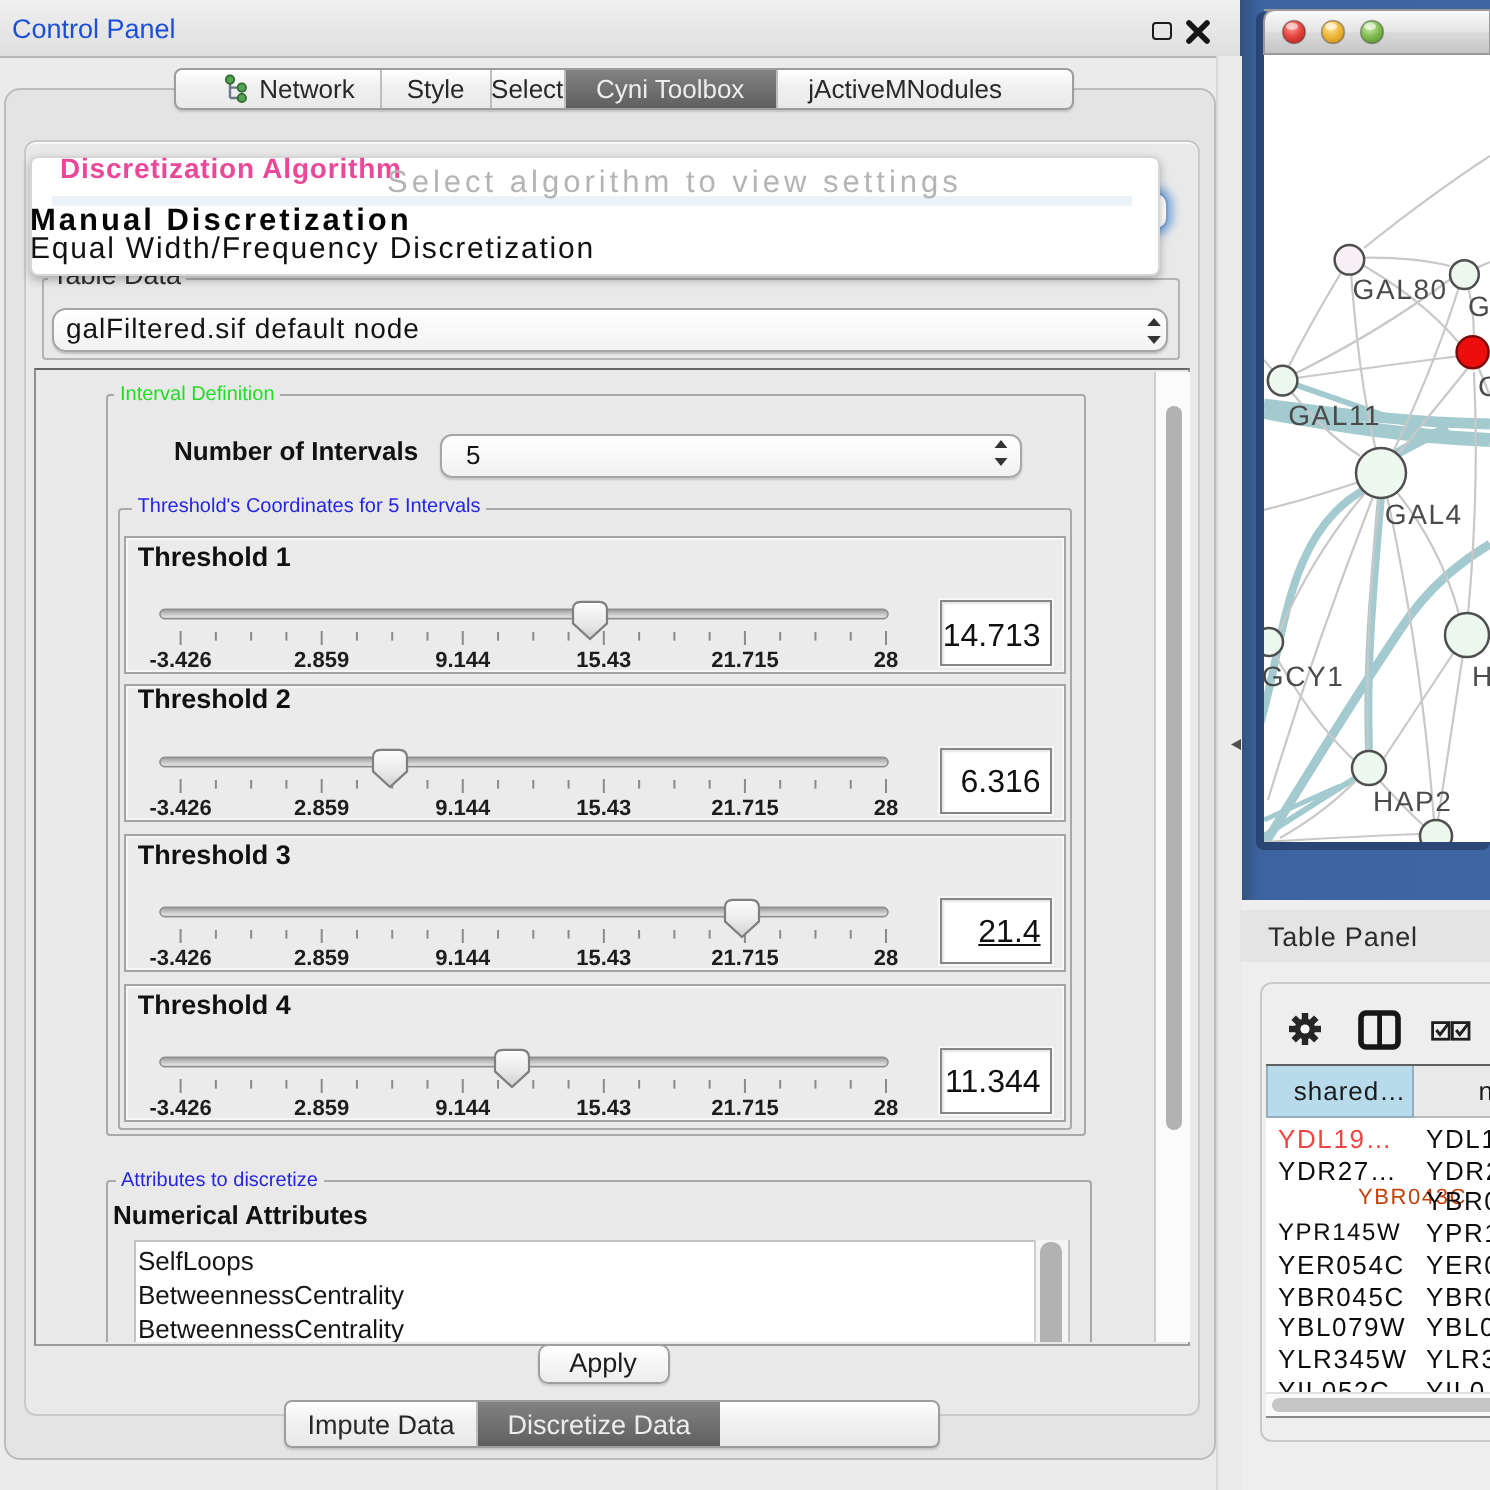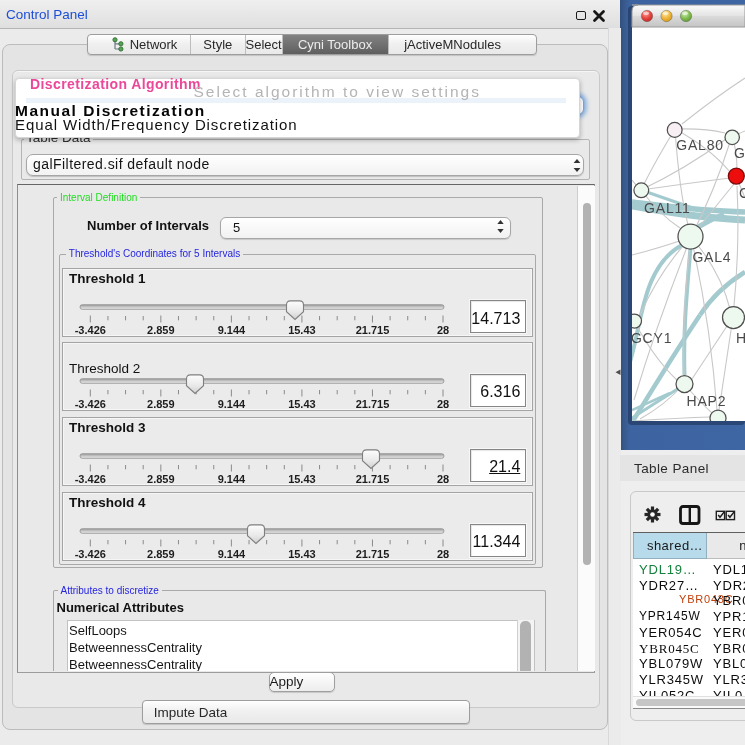--- a/index.html
+++ b/index.html
@@ -39,20 +39,21 @@
         <circle cx="8.9" cy="6.8" r="2.1" fill="#55a455" stroke="#2f6b2f" stroke-width="0.9"></circle>
         <circle cx="8.9" cy="12" r="2.1" fill="#55a455" stroke="#2f6b2f" stroke-width="0.9"></circle>
       </svg>Network</div>
     <div class="s" style="width:53.6px;">Style</div>
     <div class="s" style="width:36px;">Select</div>
     <div class="s dark" style="width:105px;">Cyni Toolbox</div>
     <div class="s" style="width:128px;">jActiveMNodules</div>
   </div>
 <div class="seg" style="left:142px;top:700px;width:326px;height:22px;font-size:13.5px;">
     <div class="s" style="width:95px;">Impute Data</div>
+    <div class="s dark" style="width:121px;">Discretize Data</div>
   </div>
 <div class="abs" style="left:26px;top:96px;width:556px;height:17px;border-radius:6px;background:#fff;border:1px solid #7ca3d4;box-shadow:0 0 4.5px 2.5px rgba(96,152,218,0.75);"></div>
 <div class="group" style="left:21px;top:139px;width:567px;height:39px;border-color:#b4b4b4;"></div>
 <div class="abs" style="left:24px;top:130.3px;font-size:13.5px;color:#2e2e2e;background:#e9e9e9;padding:0 2px;">Table Data</div>
 <div class="abs" style="left:14.5px;top:77.5px;width:563px;height:58px;background:#ffffff;border:1px solid #d6d6d6;border-radius:4px;box-shadow:0 2px 5px rgba(0,0,0,0.28);"></div>
 <div class="abs" style="left:26px;top:98px;width:540px;height:5px;background:rgba(170,198,230,0.22);"></div>
 <div class="abs" style="left:30px;top:76px;font-size:14px;font-weight:bold;color:#ec4899;letter-spacing:0.4px;">Discretization Algorithm</div>
 <div class="abs" style="left:193.5px;top:82.8px;font-size:15.5px;letter-spacing:2.0px;color:#b4b4b4;">Select algorithm to view settings</div>
 <div class="abs" style="left:15px;top:102.3px;font-size:15.5px;letter-spacing:1.5px;font-weight:bold;color:#060606;">Manual Discretization</div>
 <div class="abs" style="left:15px;top:116.3px;font-size:15px;letter-spacing:0.9px;color:#111111;">Equal Width/Frequency Discretization</div>
@@ -117,21 +118,21 @@
       <text x="169.4" y="35.5" font-size="11" font-weight="bold" fill="#1d1d1d" text-anchor="middle" font-family="Liberation Sans, sans-serif">9.144</text>
       <text x="239.9" y="35.5" font-size="11" font-weight="bold" fill="#1d1d1d" text-anchor="middle" font-family="Liberation Sans, sans-serif">15.43</text>
       <text x="310.5" y="35.5" font-size="11" font-weight="bold" fill="#1d1d1d" text-anchor="middle" font-family="Liberation Sans, sans-serif">21.715</text>
       <text x="381.0" y="35.5" font-size="11" font-weight="bold" fill="#1d1d1d" text-anchor="middle" font-family="Liberation Sans, sans-serif">28</text>
       <g transform="translate(233,2.9)">
         <path d="M-8.5 4 Q-8.5 0 -4.5 0 L4.5 0 Q8.5 0 8.5 4 L8.5 10.8 L0 18.6 L-8.5 10.8 Z" fill="url(#th1)" stroke="#7f7f7f" stroke-width="1.1"></path>
       </g>
     </svg>
 <div class="vfield" style="left:452.4px;top:114.5px;width:48.9px;height:27px;padding:4px 4.5px 0 0;">14.713</div>
 <div class="tbox" style="left:44px;top:156.0px;width:469px;height:67px;"></div>
-<div class="abs" style="left:50.900000000000006px;top:175px;font-size:13.5px;font-weight:normal;color:#111;text-align:center;">Threshold 2</div>
+<div class="abs" style="left:50.900000000000006px;top:156px;font-size:13.5px;font-weight:bold;color:#111;text-align:center;">Threshold 2</div>
 <svg class="abs" style="left:44px;top:186.0px;" width="471" height="40" viewBox="0 0 471 40">
       <defs>
         <linearGradient id="tg2" x1="0" y1="0" x2="0" y2="1">
           <stop offset="0" stop-color="#9a9a9a"></stop>
           <stop offset="0.5" stop-color="#c6c6c6"></stop>
           <stop offset="1" stop-color="#efefef"></stop>
         </linearGradient>
         <linearGradient id="th2" x1="0" y1="0" x2="0" y2="1">
           <stop offset="0" stop-color="#fdfdfd"></stop>
           <stop offset="0.6" stop-color="#e8e8e8"></stop>
@@ -272,21 +273,21 @@
 <div class="abs" style="left:38.5px;top:414.5px;font-size:13px;font-weight:bold;color:#111;">Numerical Attributes</div>
 <div class="abs" style="left:48.5px;top:434.0px;width:466.5px;height:60px;background:#ffffff;border:1px solid #c2c2c2;"></div>
 <div class="abs" style="left:51px;top:437.0px;font-size:13px;color:#161616;">SelfLoops</div>
 <div class="abs" style="left:51px;top:454.0px;font-size:13px;color:#161616;">BetweennessCentrality</div>
 <div class="abs" style="left:51px;top:471.0px;font-size:13px;color:#161616;">BetweennessCentrality</div>
 <div class="abs" style="left:498.5px;top:434.0px;width:16.5px;height:60px;background:#f4f4f4;border-left:1px solid #cfcfcf;"></div>
 <div class="abs" style="left:502px;top:435.0px;width:10.5px;height:58px;background:#b2b2b2;border-radius:5px;"></div>
 </div>
 <div class="abs" style="left:576.5px;top:185.5px;width:17px;height:485px;background:#fbfbfb;border-left:1px solid #cdcdcd;"></div>
 <div class="abs" style="left:583px;top:203px;width:8px;height:362px;background:#b2b2b2;border-radius:4px;"></div>
-<div class="abs" style="left:268.5px;top:671.5px;width:64px;height:18px;border-radius:5px;background:linear-gradient(#ffffff,#ededed);border:1px solid #9f9f9f;box-shadow:0 1px 1px rgba(0,0,0,0.15);text-align:left;font-size:13.5px;color:#1c1c1c;line-height:18px;">Apply</div>
+<div class="abs" style="left:268.5px;top:671.5px;width:64px;height:18px;border-radius:5px;background:linear-gradient(#ffffff,#ededed);border:1px solid #9f9f9f;box-shadow:0 1px 1px rgba(0,0,0,0.15);text-align:center;font-size:13.5px;color:#1c1c1c;line-height:18px;">Apply</div>
 <div class="abs" style="left:608px;top:28px;width:12px;height:717px;background:#ebebeb;border-left:1px solid #d8d8d8;"></div>
 <svg class="abs" style="left:615px;top:369px;" width="6" height="7" viewBox="0 0 6 7">
     <path d="M5.5 0.5 L5.5 6 L0.5 3.2 Z" fill="#4e4e4e"></path>
   </svg>
 <svg class="abs" style="left:620px;top:0;" width="125" height="453" viewBox="0 0 125 453">
     <defs>
       <linearGradient id="tb" x1="0" y1="0" x2="0" y2="1">
         <stop offset="0" stop-color="#fbfbfb"></stop>
         <stop offset="0.5" stop-color="#e3e3e3"></stop>
         <stop offset="0.52" stop-color="#dadada"></stop>
@@ -400,31 +401,31 @@
     <g stroke="#1f1f1f" fill="none">
       <rect x="72.3" y="6.3" width="8.3" height="8.3" stroke-width="1.4"></rect>
       <path d="M74.2 10 L76 12.3 L80.4 6.6" stroke-width="1.5"></path>
       <rect x="82.2" y="6.3" width="8.3" height="8.3" stroke-width="1.4"></rect>
       <path d="M84.1 10 L85.9 12.3 L90.3 6.6" stroke-width="1.5"></path>
     </g>
   </svg>
 <div class="abs" style="left:633px;top:532px;width:112px;height:174.8px;overflow:hidden;background:#ffffff;border-top:1.2px solid #5f5f5f;border-bottom:1px solid #8a8a8a;">
 <div class="abs" style="left:0;top:0;width:74px;height:26px;background:#b7dbeb;border:1px solid #93aebc;border-top:none;box-sizing:border-box;line-height:25px;text-align:center;font-size:13px;letter-spacing:0.5px;color:#1a1a1a;padding-left:10px;box-sizing:border-box;">shared…</div>
 <div class="abs" style="left:74px;top:0;width:80px;height:26px;background:#e9e9e9;border:1px solid #bcbcbc;border-left:none;border-top:none;box-sizing:border-box;text-align:center;line-height:25px;font-size:13px;color:#1a1a1a;">na</div>
-<div class="abs" style="left:6px;top:29.0px;font-size:13px;letter-spacing:0.8px;color:#15803d;">YDL19…</div>
+<div class="abs" style="left:6px;top:29.0px;font-size:13px;letter-spacing:0.8px;color:#ef4444;">YDL19…</div>
 <div class="abs" style="left:80px;top:29.0px;font-size:13px;letter-spacing:0.8px;color:#0c0c0c;">YDL1</div>
 <div class="abs" style="left:6px;top:44.7px;font-size:13px;letter-spacing:0.8px;color:#0c0c0c;">YDR27…</div>
 <div class="abs" style="left:80px;top:44.7px;font-size:13px;letter-spacing:0.8px;color:#0c0c0c;">YDR2</div>
 <div class="abs" style="left:6px;top:60.4px;font-size:11px;letter-spacing:0.8px;color:#c2410c;margin-left:40px;">YBR043C</div>
 <div class="abs" style="left:80px;top:60.4px;font-size:13px;letter-spacing:0.8px;color:#0c0c0c;">YBR0</div>
 <div class="abs" style="left:6px;top:76.1px;font-size:12px;letter-spacing:0.8px;color:#0c0c0c;">YPR145W</div>
 <div class="abs" style="left:80px;top:76.1px;font-size:13px;letter-spacing:0.8px;color:#0c0c0c;">YPR1</div>
 <div class="abs" style="left:6px;top:91.8px;font-size:13px;letter-spacing:0.8px;color:#0c0c0c;">YER054C</div>
 <div class="abs" style="left:80px;top:91.8px;font-size:13px;letter-spacing:0.8px;color:#0c0c0c;">YER0</div>
-<div class="abs" style="left:6px;top:107.5px;font-size:13px;letter-spacing:0.8px;color:#0c0c0c;font-family:Liberation Serif, serif;">YBR045C</div>
+<div class="abs" style="left:6px;top:107.5px;font-size:13px;letter-spacing:0.8px;color:#0c0c0c;">YBR045C</div>
 <div class="abs" style="left:80px;top:107.5px;font-size:13px;letter-spacing:0.8px;color:#0c0c0c;">YBR0</div>
 <div class="abs" style="left:6px;top:123.2px;font-size:13px;letter-spacing:0.8px;color:#0c0c0c;">YBL079W</div>
 <div class="abs" style="left:80px;top:123.2px;font-size:13px;letter-spacing:0.8px;color:#0c0c0c;">YBL0</div>
 <div class="abs" style="left:6px;top:138.9px;font-size:13px;letter-spacing:0.8px;color:#0c0c0c;">YLR345W</div>
 <div class="abs" style="left:80px;top:138.9px;font-size:13px;letter-spacing:0.8px;color:#0c0c0c;">YLR3</div>
 <div class="abs" style="left:6px;top:154.6px;font-size:13px;letter-spacing:0.8px;color:#0c0c0c;">YIL052C</div>
 <div class="abs" style="left:80px;top:154.6px;font-size:13px;letter-spacing:0.8px;color:#0c0c0c;">YIL0</div>
 <div class="abs" style="left:0;top:163px;width:112px;height:13.5px;background:#fafafa;border-top:1px solid #e0e0e0;"></div>
 <div class="abs" style="left:2.5px;top:165.5px;width:115px;height:7.5px;background:#c6c6c6;border-radius:4px;"></div>
 </div>

